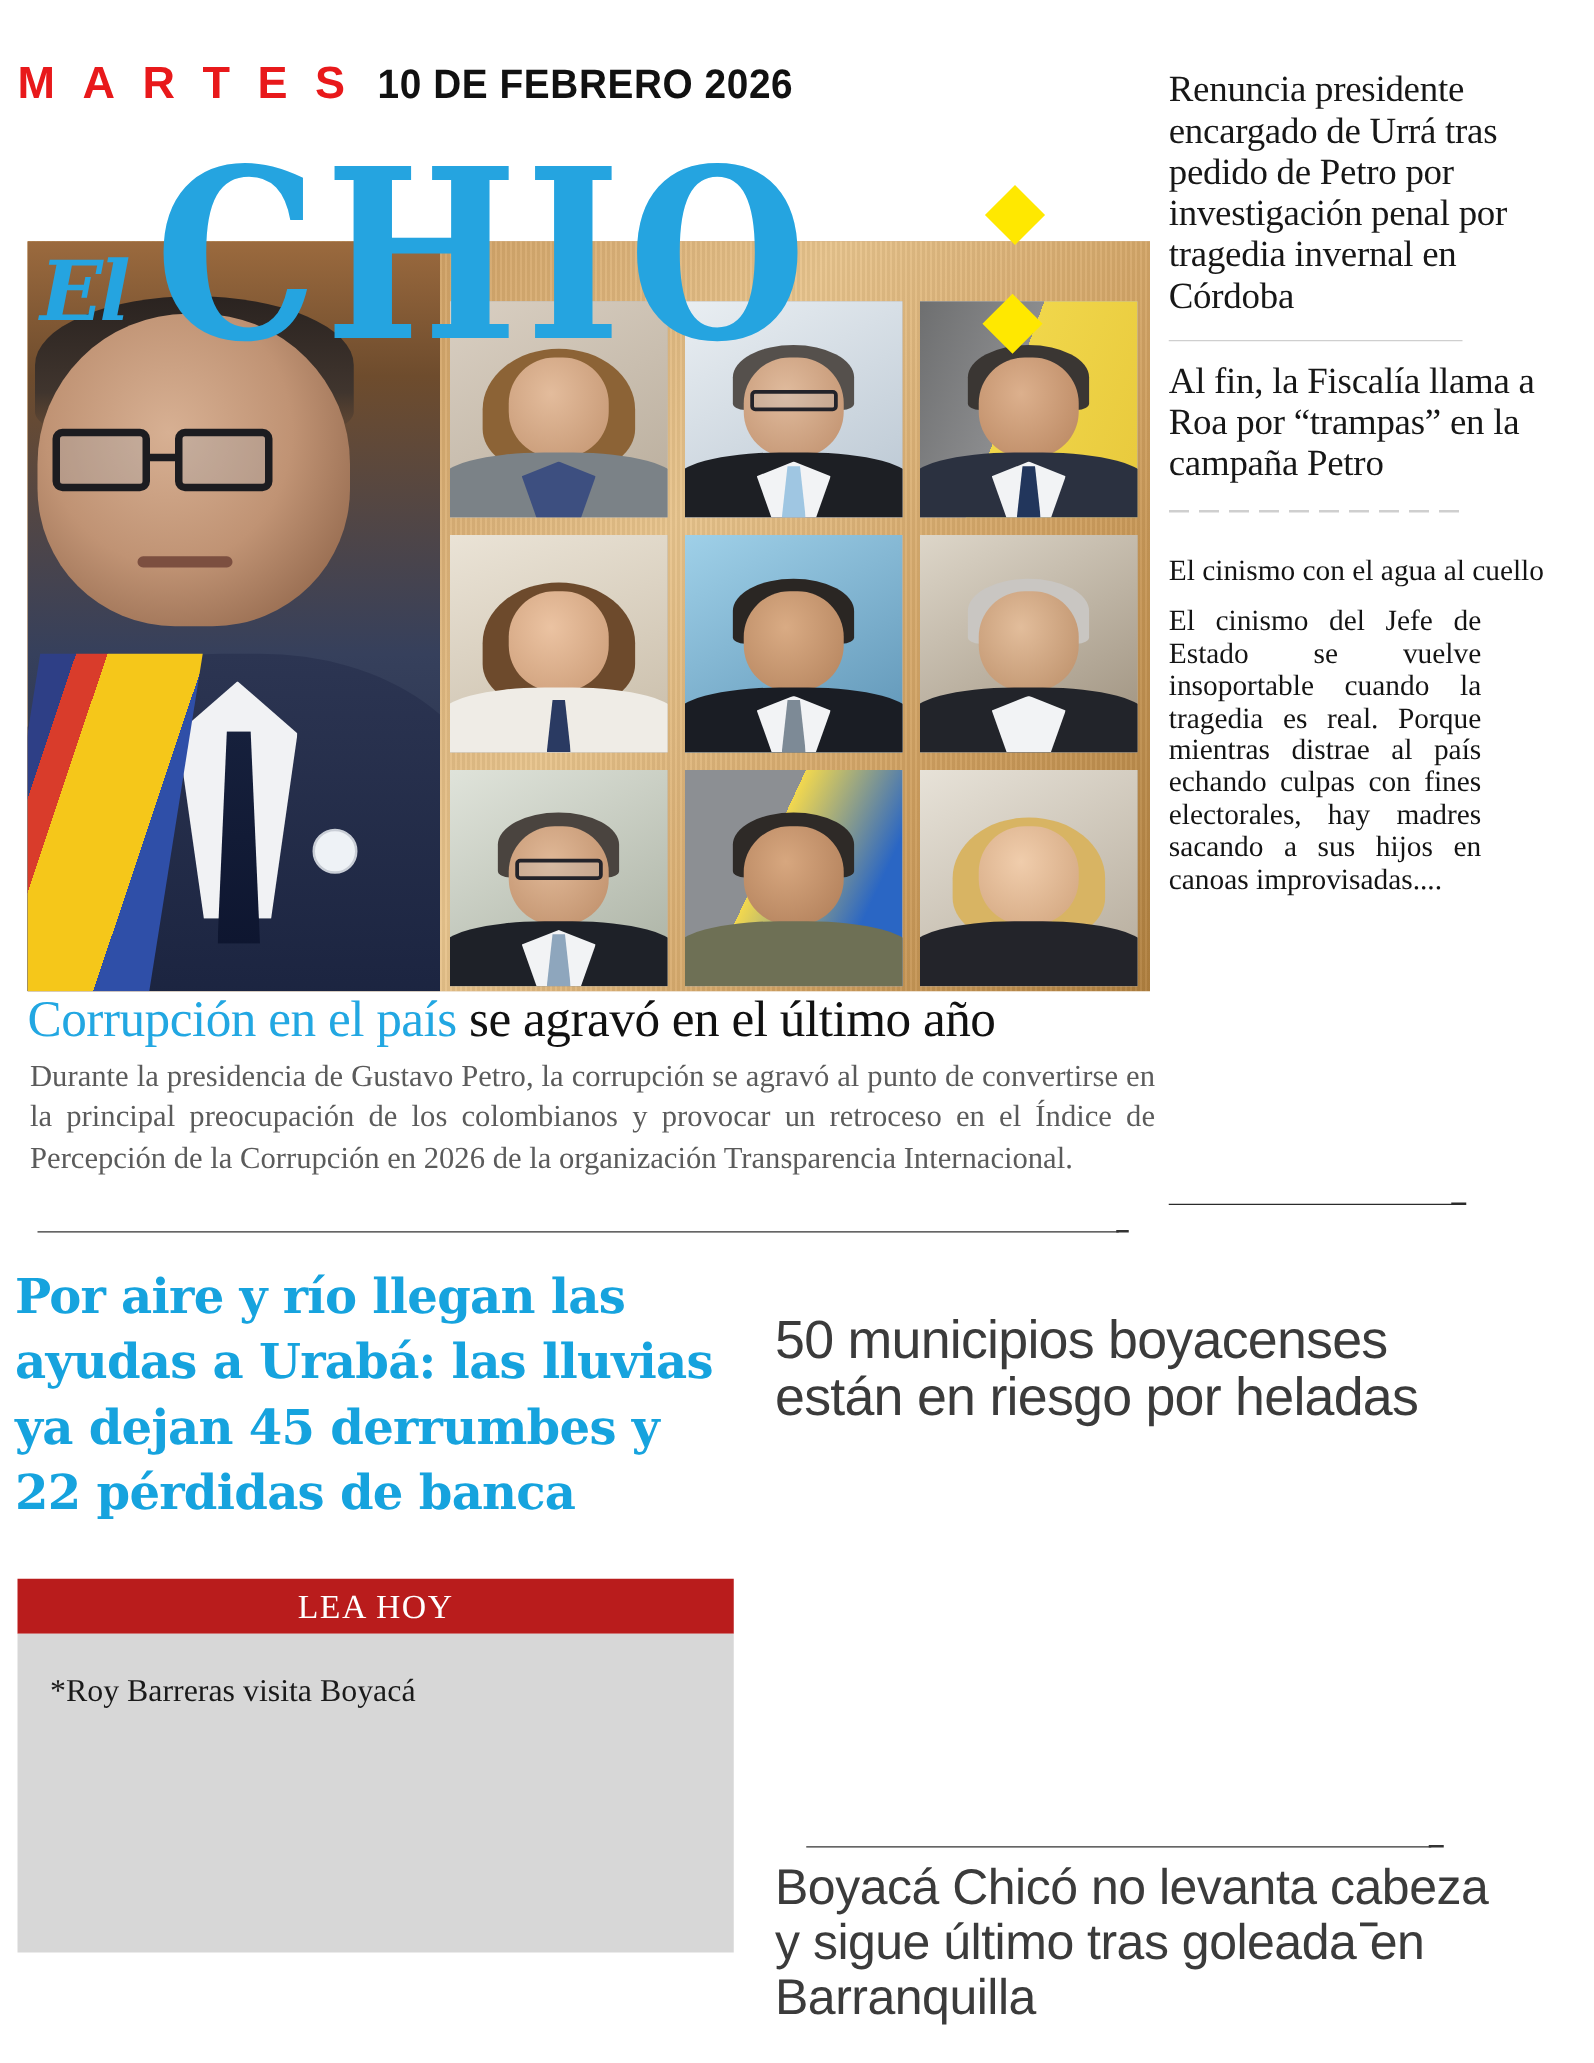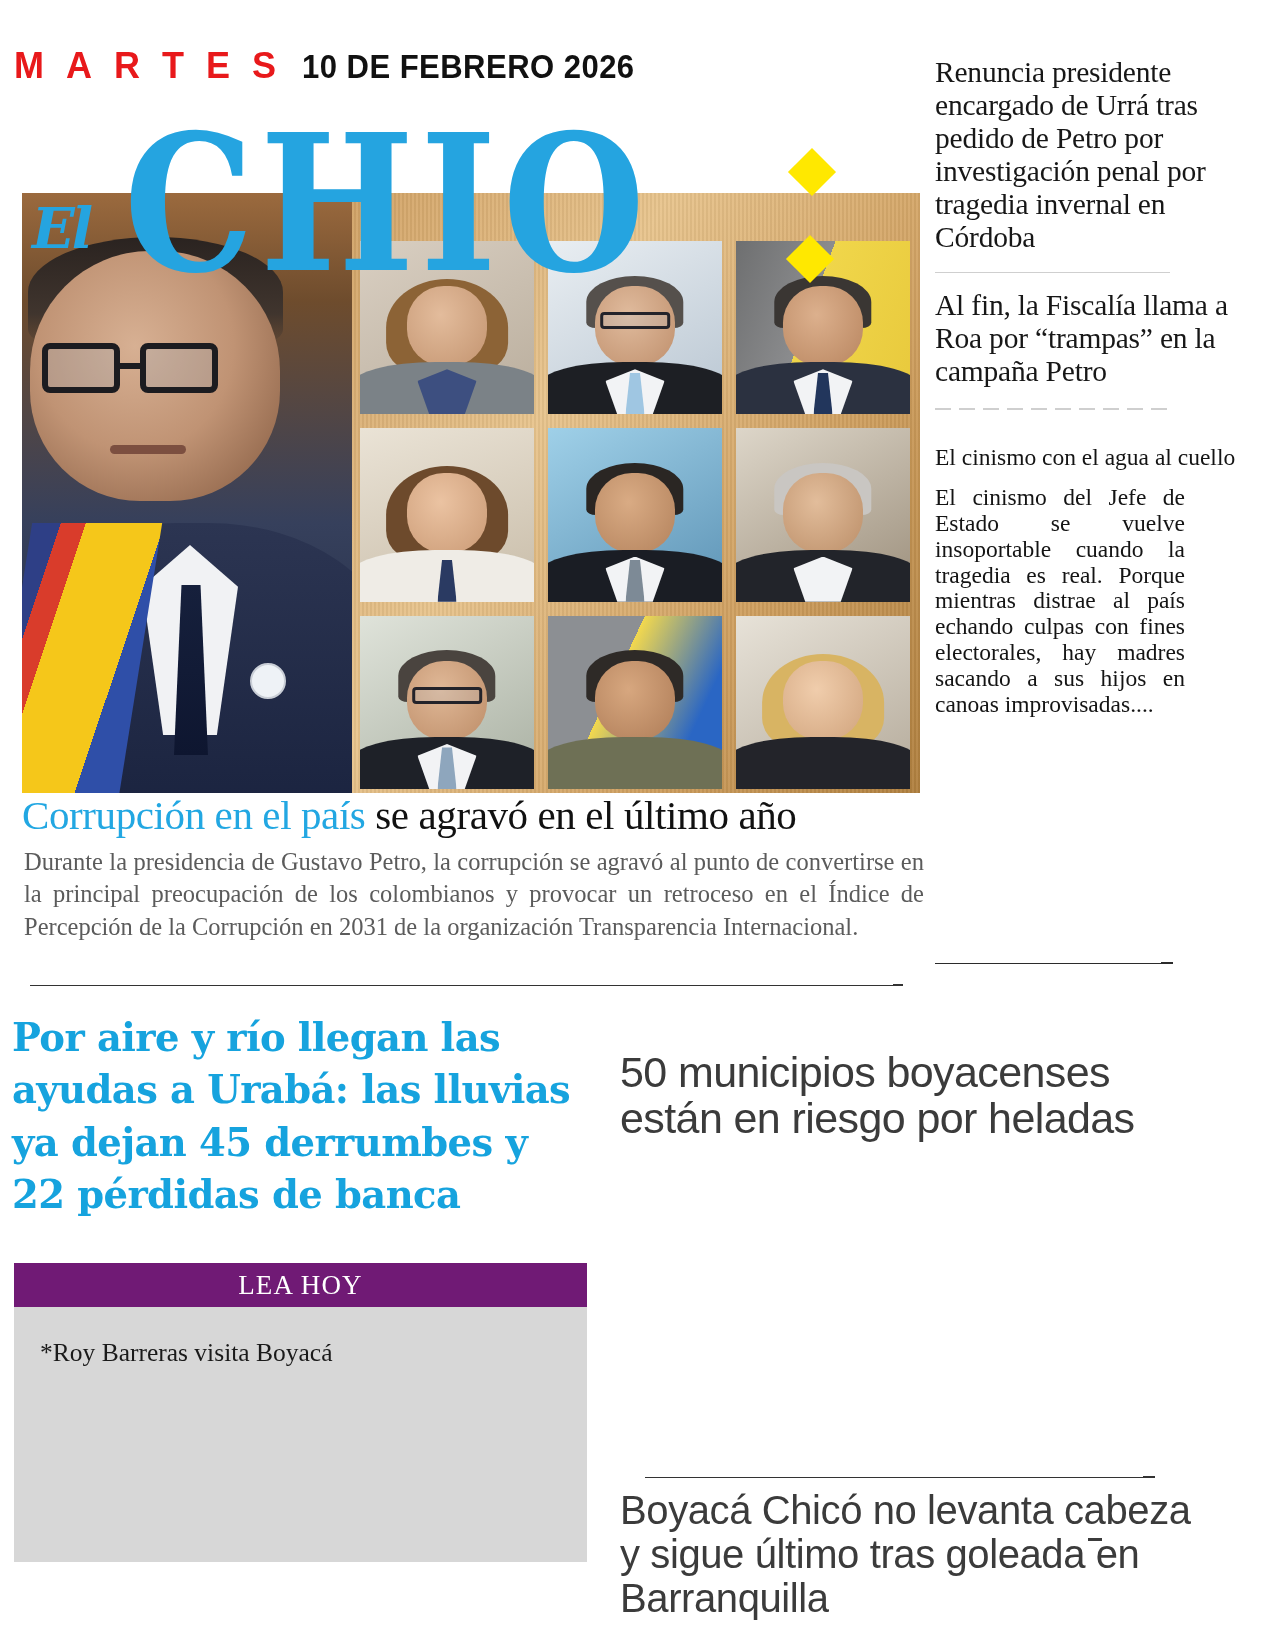--- a/index.html
+++ b/index.html
@@ -61,21 +61,21 @@
     z-index: 40;
     pointer-events: none;
   }
   .masthead-el {
     position: absolute;
     left: 4px;
     top: 96px;
     font-family: "DejaVu Serif", serif;
     font-weight: 700;
     font-style: italic;
-    font-size: 56px;
+    font-size: 66px;
     color: #25A4E0;
     line-height: 1;
     letter-spacing: -3px;
   }
   .masthead-chio {
     position: absolute;
     left: 96px;
     top: 6px;
     font-family: "DejaVu Serif", serif;
     font-weight: 700;
@@ -327,21 +327,21 @@
     letter-spacing: -0.6px;
   }
 
   .leahoy {
     position: absolute;
     left: 14px;
     top: 1263px;
     width: 573px;
   }
   .leahoy-head {
-    background: #701a75;
+    background: #b91c1c;
     color: #ffffff;
     text-align: center;
     font-size: 27px;
     line-height: 44px;
     height: 44px;
     letter-spacing: 1.2px;
   }
   .leahoy-body {
     background: #D7D7D7;
     min-height: 255px;
@@ -589,21 +589,21 @@
         <div class="pc-body" style="background:#23242a"></div>
       </div>
 
     </div>
   </div>
 
   <div class="lead-head">
     <span class="blue">Corrupción en el país</span><span class="black"> se agravó en el último año</span>
   </div>
 
-  <div class="lead-deck">Durante la presidencia de Gustavo Petro, la corrupción se agravó al punto de convertirse en la principal preocupación de los colombianos y provocar un retroceso en el Índice de Percepción de la Corrupción en 2031 de la organización Transparencia Internacional.</div>
+  <div class="lead-deck">Durante la presidencia de Gustavo Petro, la corrupción se agravó al punto de convertirse en la principal preocupación de los colombianos y provocar un retroceso en el Índice de Percepción de la Corrupción en 2026 de la organización Transparencia Internacional.</div>
 
   <div class="rule-lead"></div>
 
   <div class="uraba-head">Por aire y río llegan las ayudas a Urabá: las lluvias ya dejan 45 derrumbes y 22 pérdidas de banca</div>
 
   <div class="leahoy">
     <div class="leahoy-head">LEA HOY</div>
     <div class="leahoy-body">
       <div class="leahoy-item">*Roy Barreras visita Boyacá</div>
     </div>

